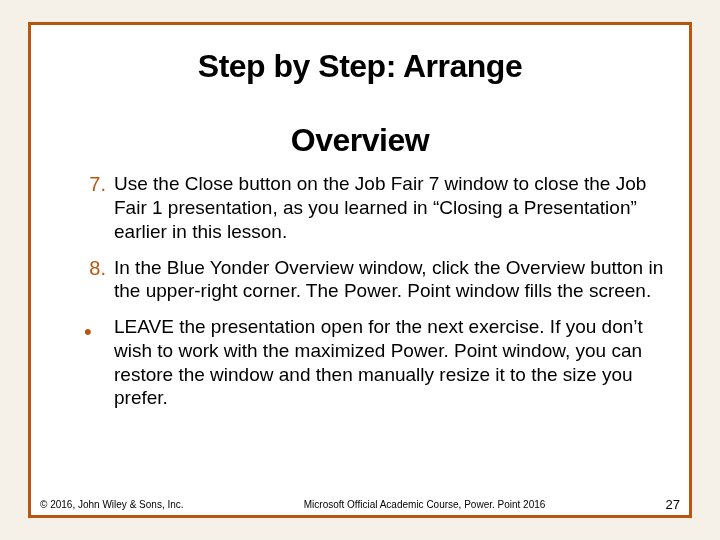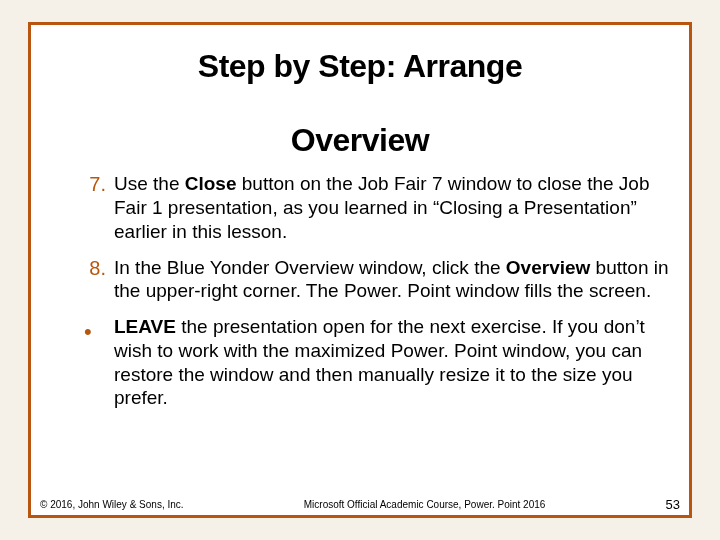--- a/index.html
+++ b/index.html
@@ -57,21 +57,21 @@
     text-align: right;
   }
   .bullet-marker {
     position: absolute;
     left: -4px;
     top: 6px;
     font-size: 22px;
     color: #b8560f;
     line-height: 1;
   }
-  .b { font-weight: bold; }
+  .b { font-weight: normal; }
   .footer {
     position: absolute;
     left: 40px;
     right: 40px;
     bottom: 28px;
     font-size: 10px;
     color: #000;
     display: flex;
     align-items: center;
   }
@@ -107,14 +107,14 @@
       <span class="bullet-marker">•</span>
       <span class="b">LEAVE</span><span> the presentation open for the next exercise. If you don’t wish to work with the maximized Power. Point window, you can restore the window and then manually resize it to the size you prefer.</span>
     </div>
 
   </div>
 </div>
 
 <div class="footer">
   <span class="copyright">© 2016, John Wiley &amp; Sons, Inc.</span>
   <span class="course">Microsoft Official Academic Course, Power. Point 2016</span>
-  <span class="pagenum">53</span>
+  <span class="pagenum">27</span>
 </div>
 
 </body></html>

